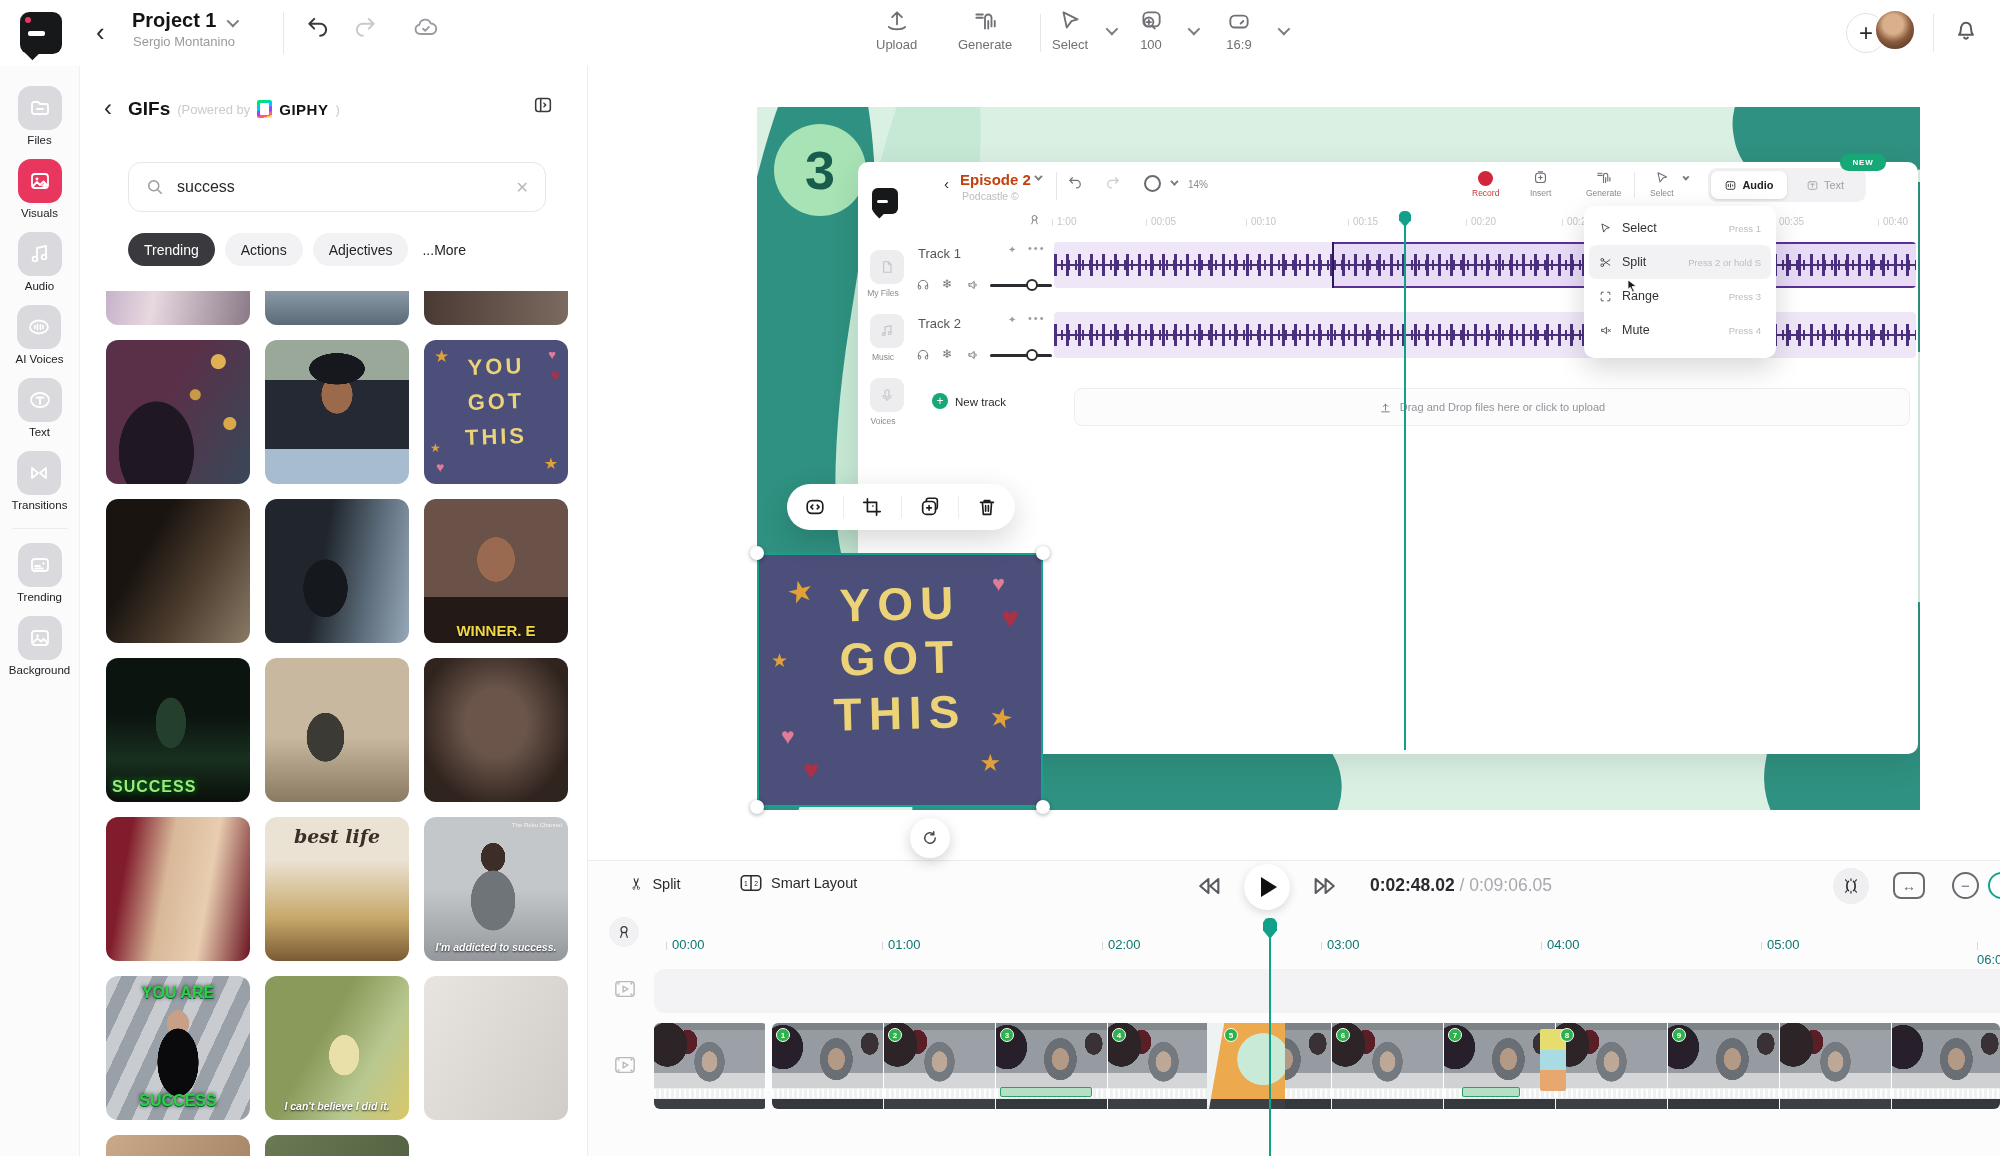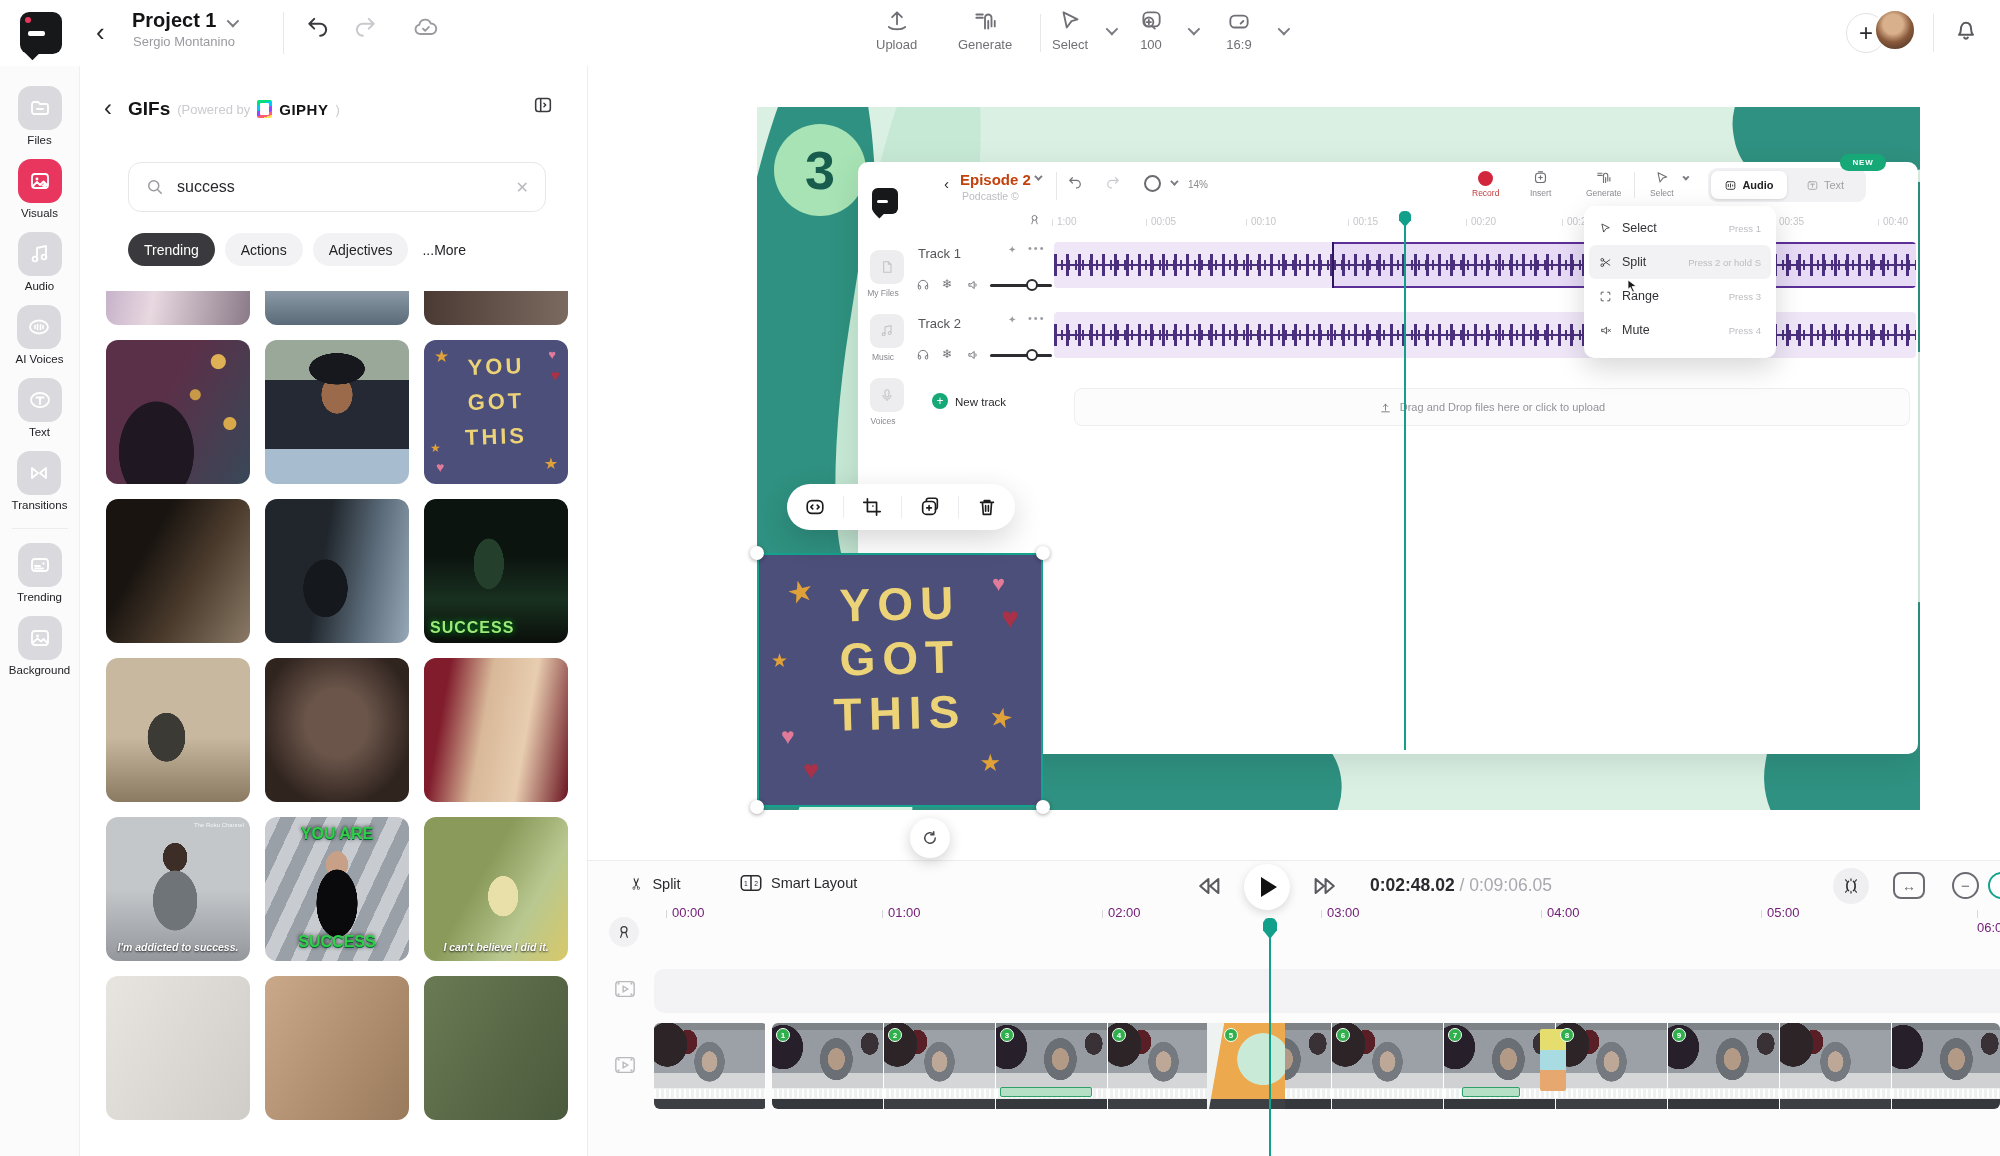--- a/index.html
+++ b/index.html
@@ -158,21 +158,21 @@
   .play-btn{position:absolute;left:656px;top:3px;width:46px;height:46px;border-radius:50%;background:#fff;box-shadow:0 3px 10px rgba(0,0,0,.14);display:flex;align-items:center;justify-content:center}
   .play-tri{width:0;height:0;border-left:16px solid #111;border-top:10px solid transparent;border-bottom:10px solid transparent;margin-left:4px}
   .skip svg{stroke:#5a5a60;fill:none;stroke-width:1.8;stroke-linejoin:round}
   .time-ro{position:absolute;left:782px;top:14px;font-size:17.5px;color:#a8a8ae}
   .time-ro b{color:#2a2a2e;font-weight:700}
   .snap-btn{position:absolute;left:1245px;top:7px;width:36px;height:36px;border-radius:50%;background:#efeff1;display:flex;align-items:center;justify-content:center}
   .fit-btn{position:absolute;left:1305px;top:11px;width:32px;height:27px;border:2px solid #6a6a70;border-radius:8px;display:flex;align-items:center;justify-content:center;font-size:14px;color:#6a6a70}
   .minus-btn{position:absolute;left:1364px;top:11px;width:27px;height:27px;border:2px solid #6a6a70;border-radius:50%;display:flex;align-items:center;justify-content:center;font-size:15px;color:#6a6a70}
   .zoomk{position:absolute;left:1400px;top:11px;width:27px;height:27px;border:2px solid #14a38d;border-radius:50%;background:#fff}
   .marker-btn{position:absolute;left:21px;top:56px;width:30px;height:30px;border-radius:50%;background:#f1f1f3;display:flex;align-items:center;justify-content:center}
-  .tl-lbl{position:absolute;top:44px;font-size:13px;color:#701a75}
+  .tl-lbl{position:absolute;top:76px;font-size:13px;color:#0f766e}
   .tl-lbl::before{content:"";display:inline-block;width:1px;height:8px;background:#d8d8dc;margin-right:5px;vertical-align:middle}
   .ph-head{position:absolute;left:675px;top:57px;width:14px;height:21px;background:#13a08b;clip-path:polygon(0 22%,18% 4%,38% 0,62% 0,82% 4%,100% 22%,100% 58%,50% 100%,0 58%);z-index:60}
   .ph-line{position:absolute;left:681px;top:76px;width:2px;height:220px;background:#13a08b;z-index:60}
   .trk-ic{position:absolute;left:26px;width:22px;height:20px}
   .trk-ic svg{stroke:#b8b8bd;fill:none;stroke-width:1.5}
   .empty-track{position:absolute;left:66px;top:108px;width:1346px;height:44px;background:#f3f3f5;border-radius:10px 0 0 10px}
   .clip{position:absolute;top:162px;height:86px;border-radius:6px;overflow:hidden;display:flex}
   .fr{width:112px;height:86px;flex:0 0 auto;border-right:1px solid rgba(255,255,255,.85);position:relative;background-image:
       radial-gradient(ellipse 26px 34px at 50% 45%,#bda898 0 30%,#757a80 31% 58%,transparent 59%),
       radial-gradient(ellipse 36px 40px at 12% 25%,#2d2428 0 55%,transparent 56%),
@@ -414,28 +414,34 @@
           <span class="deco st" style="left:10px;top:8px;font-size:17px">★</span>
           <span class="deco hp" style="right:12px;top:8px;font-size:13px">♥</span>
           <span class="deco hd" style="right:8px;top:28px;font-size:16px">♥</span>
           <span class="deco st" style="left:6px;bottom:30px;font-size:12px">★</span>
           <span class="deco hp" style="left:12px;bottom:10px;font-size:14px">♥</span>
           <span class="deco st" style="right:10px;bottom:12px;font-size:16px">★</span>
         </div>
 
         <div class="tile g6"></div>
         <div class="tile g7"></div>
+        <div class="tile g8">
+          <span class="cap btm">WINNER. E</span>
+        </div>
 
         <div class="tile g9">
           <span class="cap btm">SUCCESS</span>
         </div>
         <div class="tile g10"></div>
         <div class="tile g11"></div>
 
         <div class="tile g12"></div>
+        <div class="tile g13">
+          <span class="cap btm">best life</span>
+        </div>
 
         <div class="tile g15">
           <span class="wm">The Roku Channel</span>
           <span class="cap btm">I'm addicted to success.</span>
         </div>
         <div class="tile g16">
           <span class="cap top">YOU ARE</span>
           <span class="cap btm" style="bottom:10px">SUCCESS</span>
         </div>
         <div class="tile g17">

